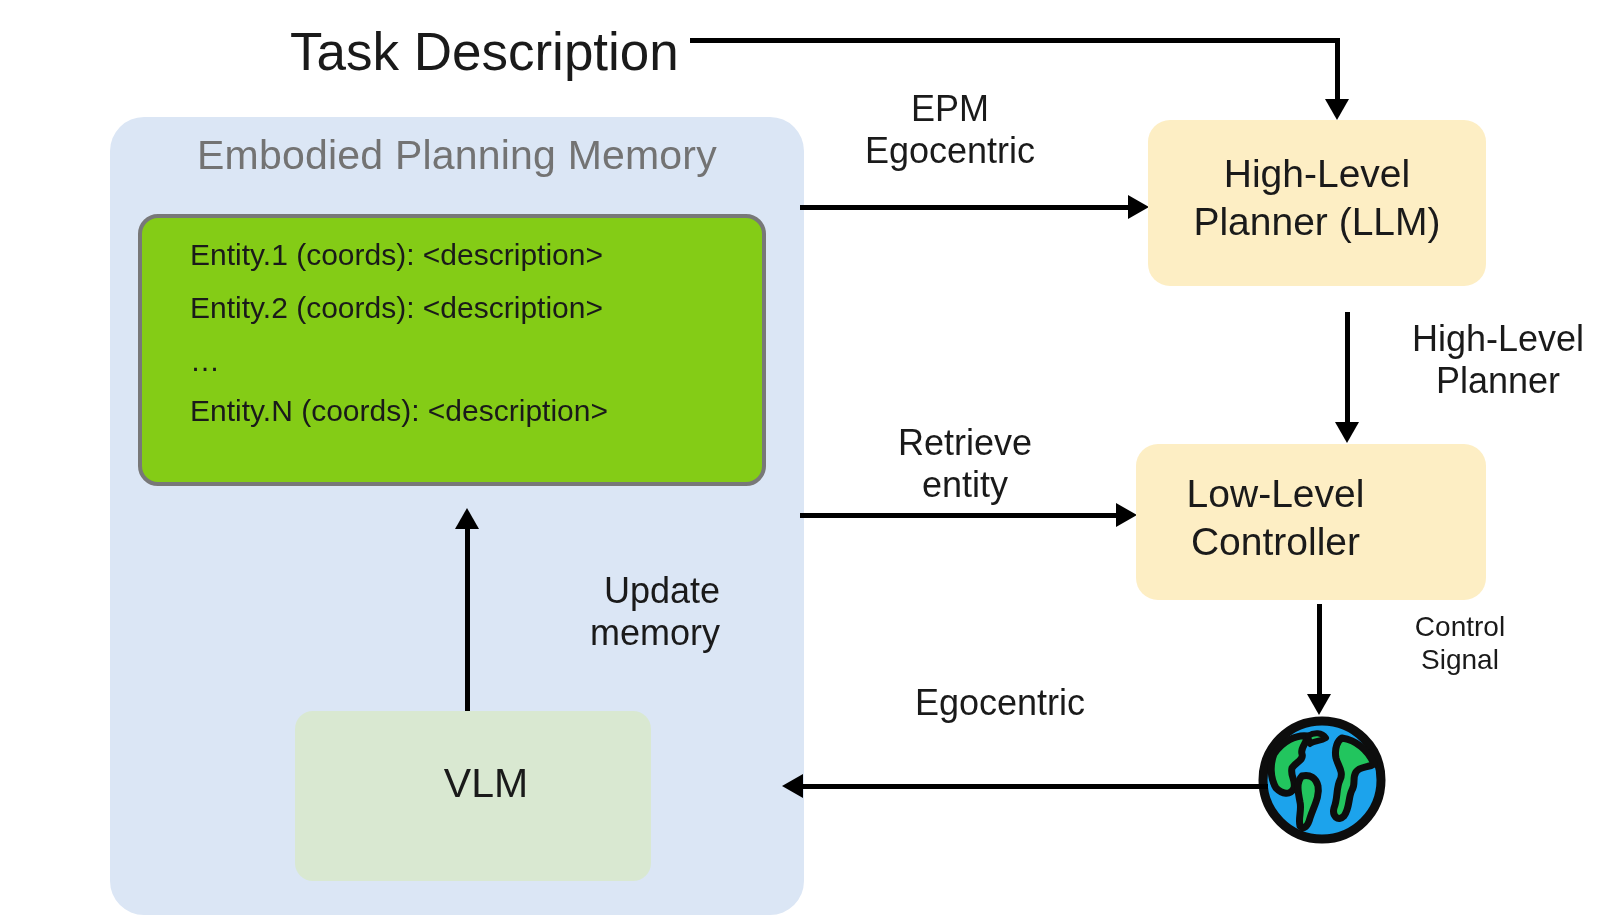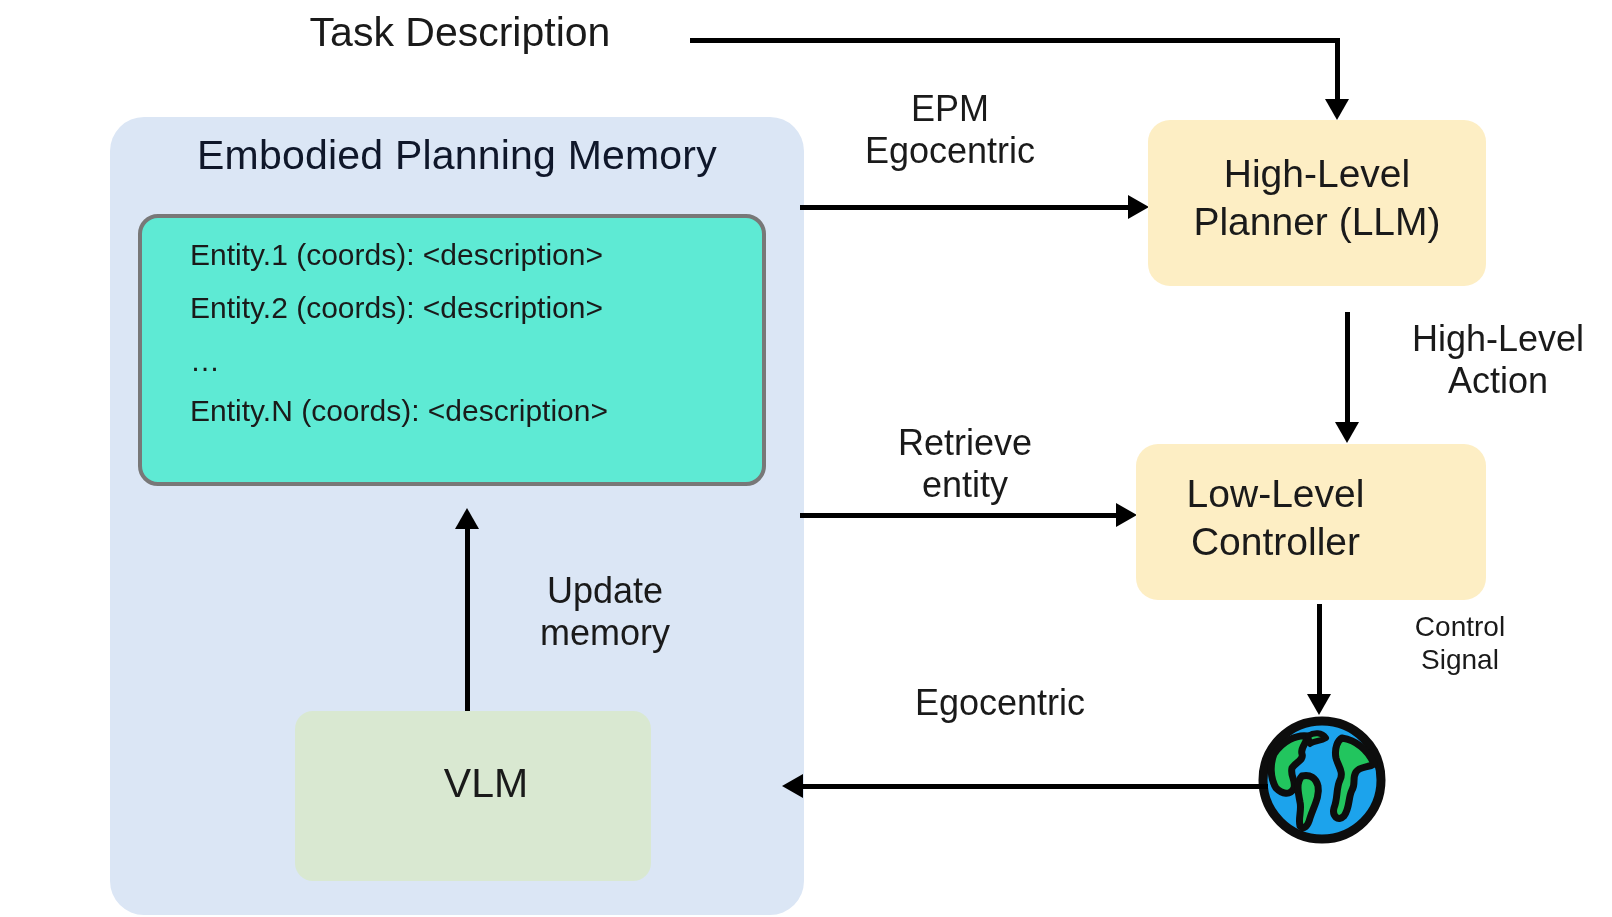--- a/index.html
+++ b/index.html
@@ -39,30 +39,30 @@
     background: #dbe6f5;
     border-radius: 34px;
   }
   .epm-title {
     position: absolute;
     left: 110px;
     top: 132px;
     width: 694px;
     font-size: 41px;
     letter-spacing: 0.2px;
-    color: #0f172a;
+    color: #737373;
     text-align: center;
   }
   .entity-box {
     position: absolute;
     left: 138px;
     top: 214px;
     width: 628px;
     height: 272px;
-    background: #5eead4;
+    background: #84cc16;
     border: 4px solid #787878;
     border-radius: 20px;
     box-sizing: border-box;
     padding: 22px 0 0 48px;
   }
   .entity-line {
     font-size: 30px;
     color: #1a1a1a;
     line-height: 1.0;
     margin-bottom: 23px;
@@ -155,54 +155,54 @@
     top: 714px;
     width: 132px;
     height: 132px;
   }
 </style>
 </head>
 <body>
 
 <div id="canvas">
 
-  <div class="label" style="left:290px; top:8px; width:340px; font-size:41px;">Task Description</div>
+  <div class="label" style="left:290px; top:21px; width:340px; font-size:53px;">Task Description</div>
 
   <div class="hline" style="left:690px; top:38px; width:650px;"></div>
   <div class="vline" style="left:1335px; top:38px; height:63px;"></div>
   <div class="arrowhead ah-down" style="left:1325px; top:99px;"></div>
 
   <div class="epm-panel"></div>
 
   <div class="epm-title">Embodied Planning Memory</div>
 
   <div class="entity-box">
     <div class="entity-line">Entity.1 (coords): &lt;description&gt;</div>
     <div class="entity-line">Entity.2 (coords): &lt;description&gt;</div>
     <div class="entity-line ellipsis">…</div>
     <div class="entity-line">Entity.N (coords): &lt;description&gt;</div>
   </div>
 
   <div class="vline" style="left:465px; top:528px; height:183px;"></div>
   <div class="arrowhead ah-up" style="left:455px; top:508px;"></div>
-  <div class="label" style="left:490px; top:570px; width:230px; font-size:36px; text-align:center;"><span>Update</span><br><span>memory</span></div>
+  <div class="label" style="left:490px; top:570px; width:230px; font-size:36px; text-align:right;"><span>Update</span><br><span>memory</span></div>
 
   <div class="vlm-box"></div>
   <div class="vlm-text">VLM</div>
 
   <div class="label" style="left:835px; top:88px; width:230px; font-size:36px;"><span>EPM</span><br><span>Egocentric</span></div>
   <div class="hline" style="left:800px; top:205px; width:332px;"></div>
   <div class="arrowhead ah-right" style="left:1128px; top:195px;"></div>
 
   <div class="yellow-box planner-box"></div>
   <div class="box-text planner-text"><span>High-Level</span><br><span>Planner (LLM)</span></div>
 
   <div class="vline" style="left:1345px; top:312px; height:112px;"></div>
   <div class="arrowhead ah-down" style="left:1335px; top:422px;"></div>
-  <div class="label" style="left:1378px; top:318px; width:240px; font-size:36px; text-align:center;"><span>High-Level</span><br><span>Action</span></div>
+  <div class="label" style="left:1378px; top:318px; width:240px; font-size:36px; text-align:center;"><span>High-Level</span><br><span>Planner</span></div>
 
   <div class="label" style="left:860px; top:395px; width:210px; font-size:36px;margin-top:27px;"><span>Retrieve</span><br><span>entity</span></div>
   <div class="hline" style="left:800px; top:513px; width:320px;"></div>
   <div class="arrowhead ah-right" style="left:1116px; top:503px;"></div>
 
   <div class="yellow-box controller-box"></div>
   <div class="box-text controller-text"><span>Low-Level</span><br><span>Controller</span></div>
 
   <div class="vline" style="left:1317px; top:604px; height:92px;"></div>
   <div class="arrowhead ah-down" style="left:1307px; top:694px;"></div>

